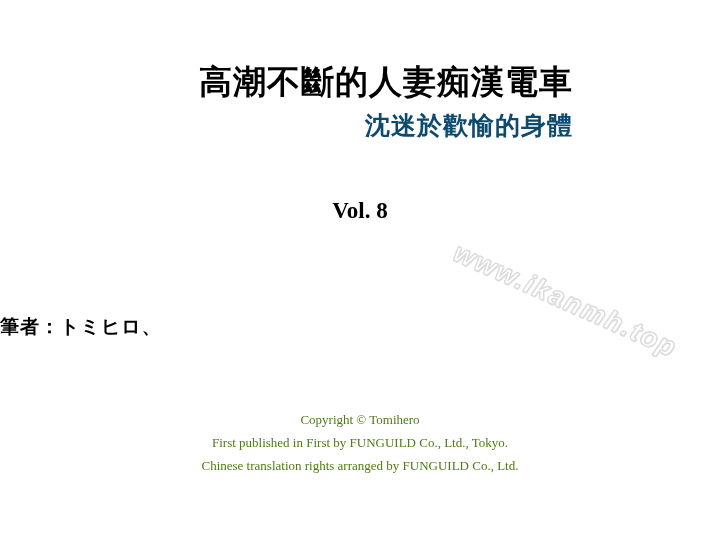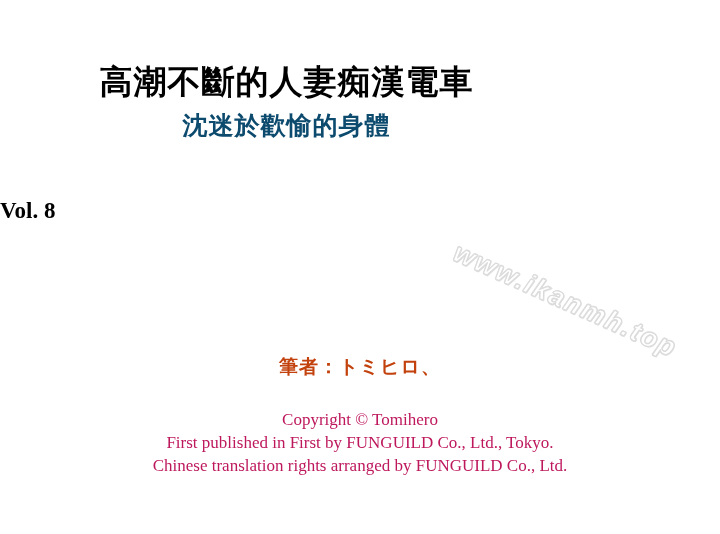--- a/index.html
+++ b/index.html
@@ -21,21 +21,21 @@
     box-sizing: border-box;
     overflow: hidden;
   }
 
   
   .title-block {
     position: absolute;
     left: 0;
     top: 60px;
     width: 573px;
-    text-align: center;
+    text-align: right;
   }
   .title-main {
     font-family: "DejaVu Sans", "Liberation Sans", sans-serif;
     font-size: 33px;
     font-weight: bold;
     letter-spacing: 1px;
     line-height: 44px;
     color: #000;
   }
   .title-sub {
@@ -47,52 +47,51 @@
     margin-top: 4px;
     color: #0c4a6e;
   }
 
   
   .volume {
     position: absolute;
     left: 0;
     top: 198px;
     width: 720px;
-    text-align: left;
+    text-align: center;
     font-family: "Liberation Serif", serif;
     font-size: 23px;
     font-weight: bold;
     color: #000;
   }
 
   
   .author {
     position: absolute;
     left: 0;
-    top: 354px;
+    top: 314px;
     width: 720px;
-    text-align: center;
     font-family: "DejaVu Sans", "Liberation Sans", sans-serif;
     font-size: 19px;
     font-weight: bold;
     letter-spacing: 1px;
-    color: #c2410c;
+    color: #000000;
   }
 
   
   .copyright {
     position: absolute;
     left: 0;
     top: 408px;
     width: 720px;
     text-align: center;
     font-family: "Liberation Serif", serif;
-    font-size: 17px;
+    font-size: 13px;
     line-height: 23px;
-    color: #be185d;
+    color: #4d7c0f;
   }
   .copyright div {
     white-space: nowrap;
   }
 
   
   .watermark {
     position: absolute;
     left: 455px;
     top: 188px;

